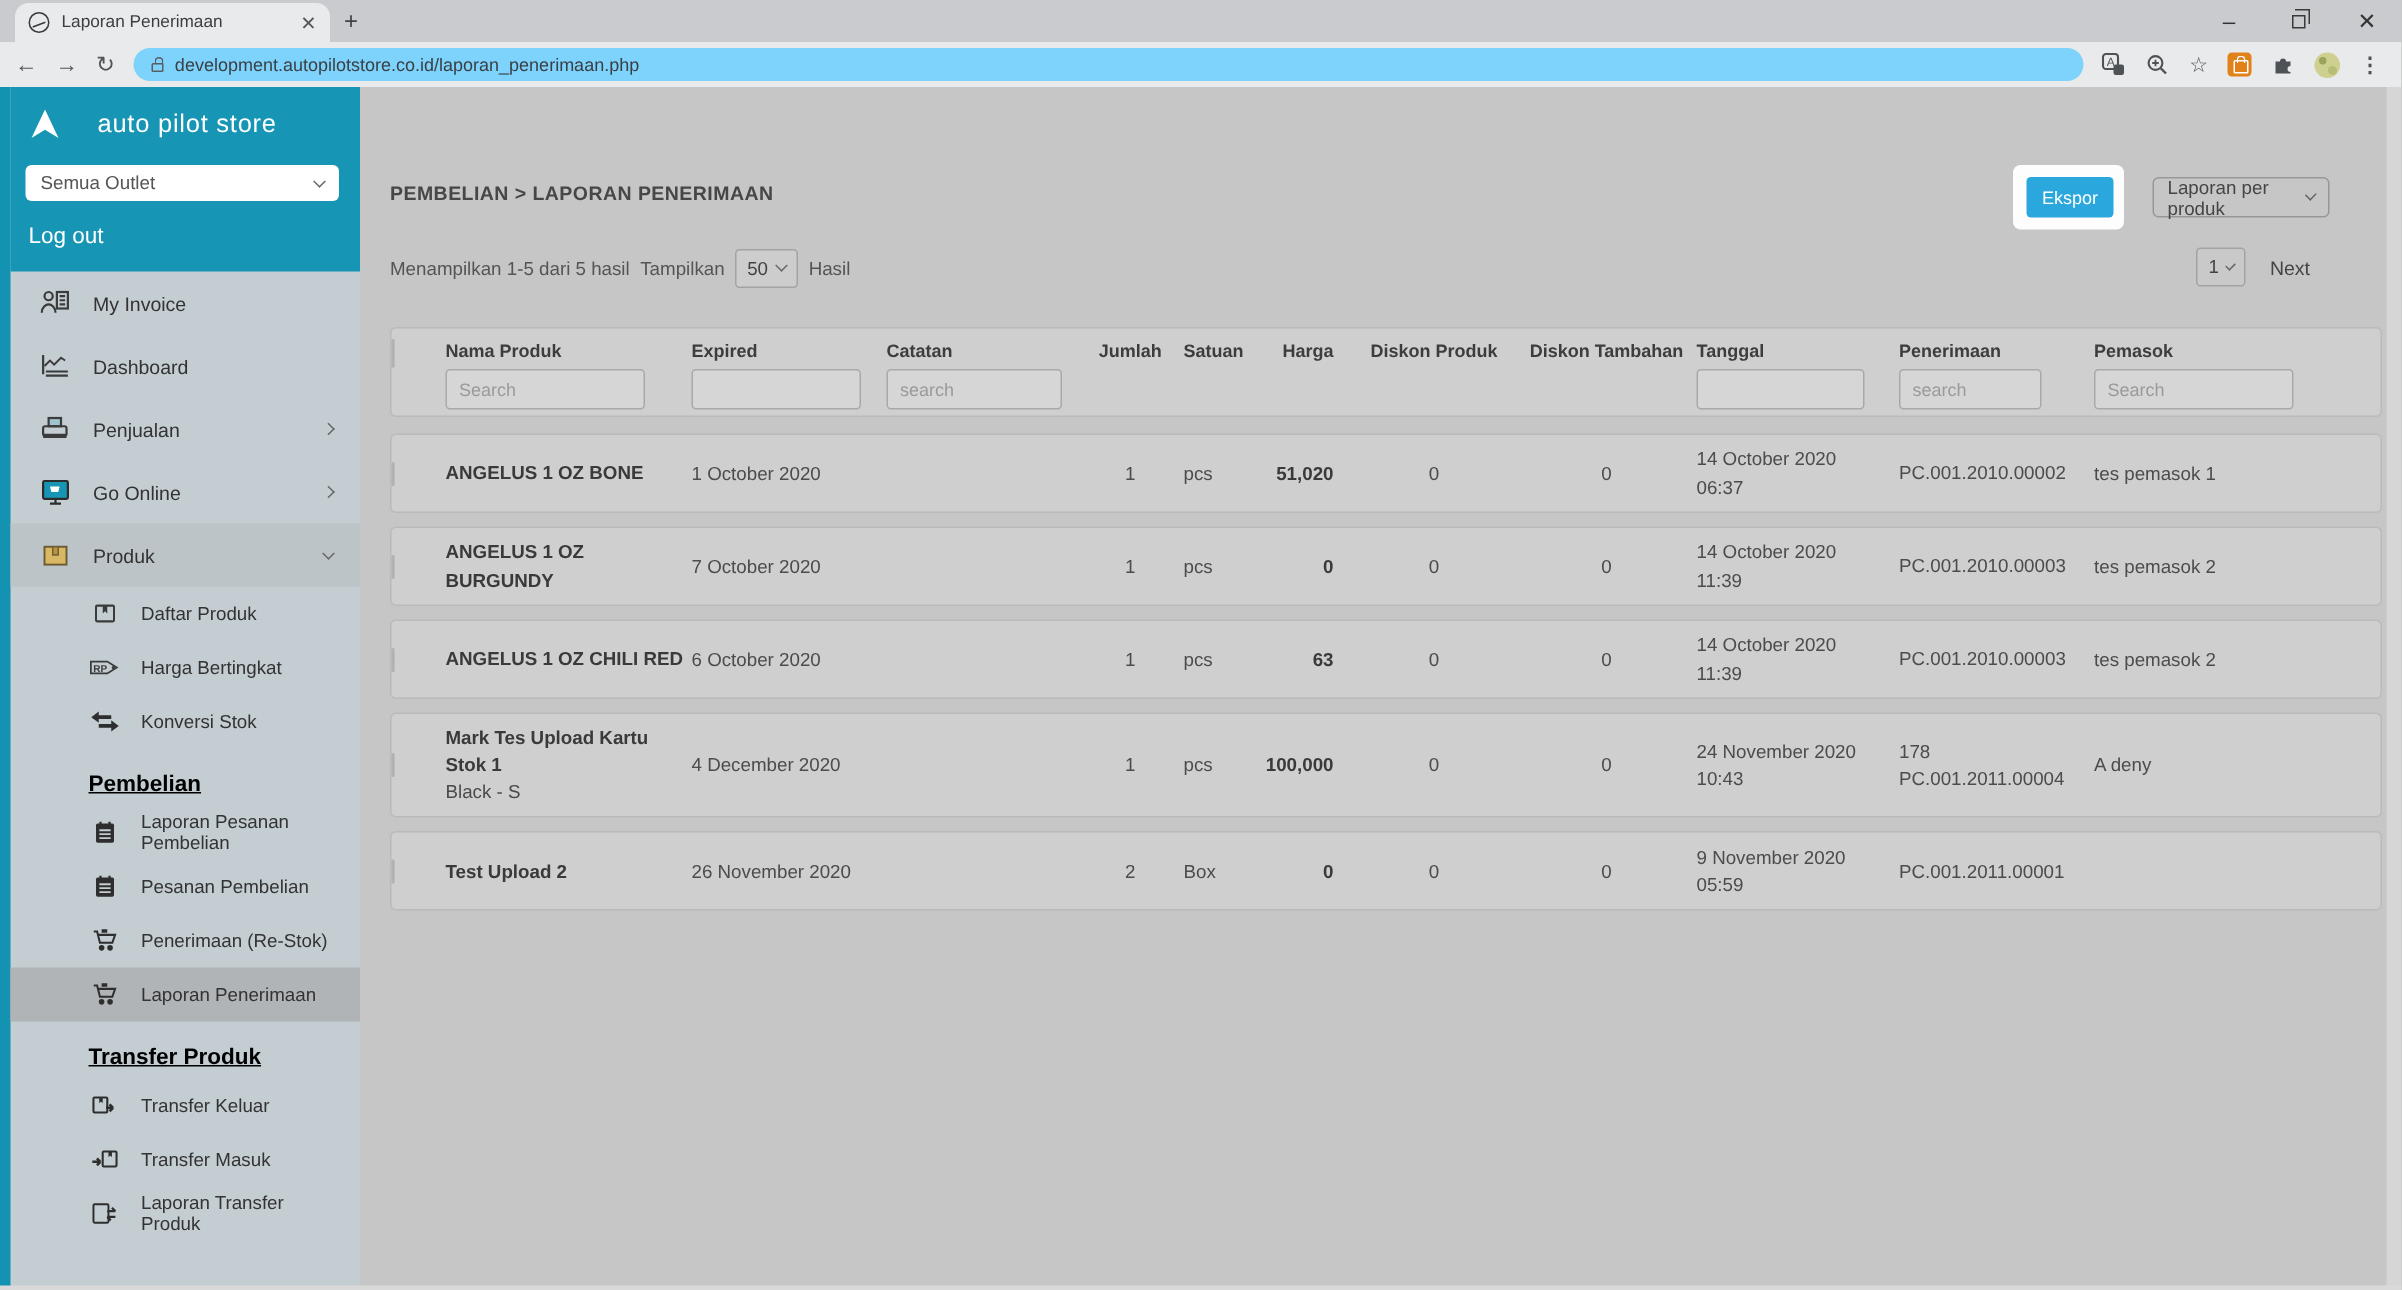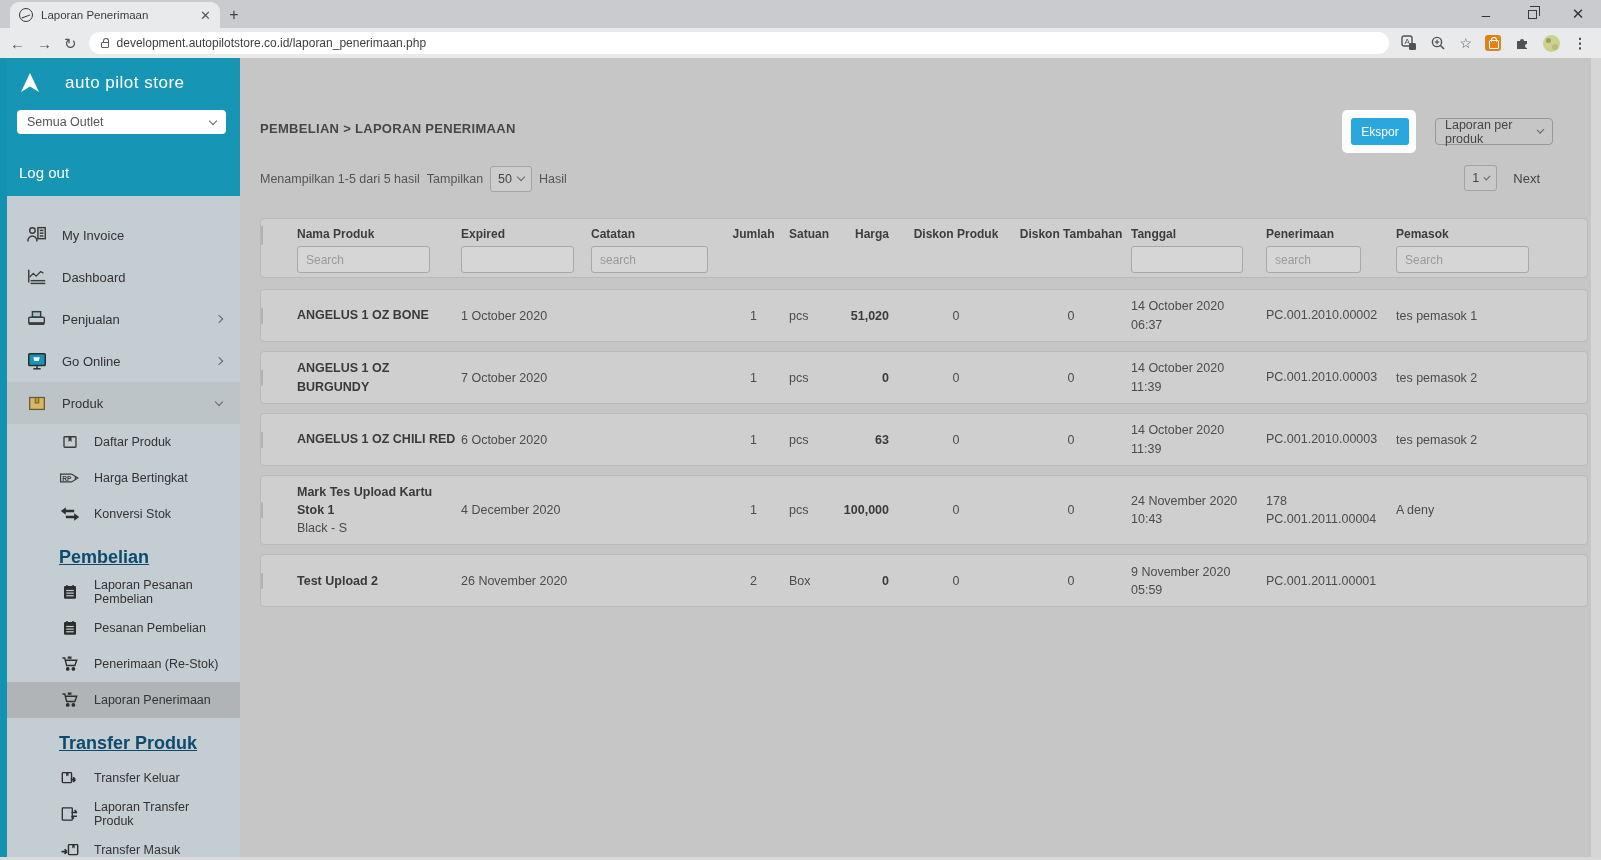--- a/index.html
+++ b/index.html
@@ -15,51 +15,51 @@
   .favicon::before { content:""; position:absolute; left:1px; top:4px; width:9px; height:3px; border-bottom:1.6px solid #35393d; transform:rotate(-20deg); }
   .tab-close { font-size:13px; color:#54585c; line-height:1; }
   .newtab { width:28px; height:26px; display:flex; align-items:center; justify-content:center; font-size:16px; color:#3f4347; }
   .win-controls { position:absolute; right:0; top:0; height:28px; display:flex; }
   .win-btn { width:46px; height:28px; display:flex; align-items:center; justify-content:center; font-size:15px; color:#333; }
   .restore-glyph { width:9px; height:9px; border:1.2px solid #3a3a3a; position:relative; background:#c9cbce; }
   .restore-glyph::before { content:""; position:absolute; left:1.5px; top:-4.5px; width:9px; height:9px; border-top:1.2px solid #3a3a3a; border-right:1.2px solid #3a3a3a; }
 
   .toolbar { position:absolute; left:0; top:28px; right:0; height:30px; background:#e9eaeb; display:flex; align-items:center; padding:0 10px; gap:12px; }
   .nav-ic { font-size:15px; color:#515559; line-height:1; }
-  .urlpill { flex:1; height:22px; background:#ffffff; border-radius:11px; display:flex; align-items:center; gap:8px; padding:0 12px; }
+  .urlpill { flex:1; height:22px; background:#7dd3fc; border-radius:11px; display:flex; align-items:center; gap:8px; padding:0 12px; }
   .lock { width:8px; height:6px; border:1.3px solid #5a5e62; border-radius:1px; position:relative; margin-top:3px; }
   .lock::before { content:""; position:absolute; left:1px; top:-5px; width:4px; height:4px; border:1.3px solid #5a5e62; border-bottom:none; border-radius:3px 3px 0 0; }
   .url-text { font-size:12px; color:#3a3f44; }
   .tool-icons { display:flex; align-items:center; gap:13px; padding-right:4px; }
   .ti { font-size:14px; color:#4e5256; line-height:1; }
   .ext-orange { width:16px; height:16px; background:#e08119; border-radius:3px; position:relative; }
   .ext-orange::before { content:""; position:absolute; left:4px; top:5px; width:8px; height:7px; border:1.4px solid #fff; border-radius:1px; }
   .ext-orange::after { content:""; position:absolute; left:6px; top:2px; width:4px; height:4px; border:1.4px solid #fff; border-bottom:none; border-radius:3px 3px 0 0; }
   .avatar { width:17px; height:17px; border-radius:50%; background:#cdd08e; position:relative; overflow:hidden; }
   .avatar::before { content:""; position:absolute; left:3px; top:3px; width:5px; height:5px; border-radius:50%; background:#9aa45c; }
   .avatar::after { content:""; position:absolute; right:2px; bottom:2px; width:6px; height:6px; border-radius:50%; background:#b8bd75; }
 
   
   .sidebar { position:absolute; left:0; top:58px; bottom:0; width:240px; background:#c3cdd2; border-left:7px solid #1492b1; }
   .sidebar-top { background:#1795b4; padding:13px 14px 15px 10px; }
   .logo-row { display:flex; align-items:center; gap:22px; }
   .logo-text { color:#fff; font-size:17px; letter-spacing:.5px; }
   .outlet-select { margin-top:15px; background:#ffffff; border-radius:4px; height:24px; display:flex; align-items:center; justify-content:space-between; padding:0 10px; font-size:12.5px; color:#555; }
-  .logout { margin-top:30px; color:#fff; font-size:15px; padding-left:2px; }
+  .logout { margin-top:15px; color:#fff; font-size:15px; padding-left:2px; }
   .chev { width:6px; height:6px; border-right:1.6px solid #666; border-bottom:1.6px solid #666; transform:rotate(45deg); margin-top:-3px; }
   .chev.right { transform:rotate(-45deg); margin-top:0; }
 
-  .nav { padding-top:18px; }
+  .nav { padding-top:0; }
   .nav-item { height:42px; display:flex; align-items:center; gap:13px; padding-left:18px; padding-right:18px; font-size:13px; color:#333; }
   .nav-item .nicon { width:24px; display:flex; justify-content:center; flex:0 0 auto; color:#3b3b3b; }
   .nav-item .spacer { margin-left:auto; }
   .nav-item.prodrow { background:#bdc4c8; }
   .nav-item.sub { height:36px; padding-left:52px; font-size:12.5px; }
   .nav-item.sub .nicon { width:22px; }
-  .section-h { padding:15px 0 6px 52px; font-size:18px; font-weight:bold; color:#0c4a6e; }
+  .section-h { padding:15px 0 6px 52px; font-size:15px; font-weight:bold; color:#000000; }
   .section-h span { text-decoration:underline; }
   .nav-item.active { background:#b0b4b6; }
 
   
   .main { position:absolute; left:240px; top:58px; right:0; bottom:0; background:#c6c6c6; }
   .breadcrumb { position:absolute; left:20px; top:63px; font-size:13px; font-weight:bold; letter-spacing:.3px; color:#474747; }
   .spotlight { position:absolute; right:185px; top:52px; width:74px; height:43px; background:#fdfdfd; border-radius:5px; }
   .ekspor-btn { position:absolute; right:192px; top:60px; width:58px; height:27px; background:#2aa7dd; border:none; border-radius:3px; color:#fff; font-size:12px; display:flex; align-items:center; justify-content:center; font-family:inherit; }
   .report-select { position:absolute; right:48px; top:60px; width:118px; height:27px; border:1px solid #979797; border-radius:4px; display:flex; align-items:center; justify-content:space-between; padding:0 9px; font-size:12.5px; color:#454545; }
   .results-line { position:absolute; left:20px; top:107px; height:27px; display:flex; align-items:center; gap:7px; font-size:12.5px; color:#555; }
@@ -308,37 +308,37 @@
             <svg width="20" height="18" viewBox="0 0 26 22" fill="none" stroke="#2e2e2e" stroke-width="1.8">
               <rect x="3" y="4" width="12" height="13" rx="1"></rect>
               <path d="M8 4 v5 l1.5-1.5 L11 9 V4" fill="#2e2e2e" stroke="none"></path>
               <path d="M14 13 h6 m0 0 l-3 -3 m3 3 l-3 3" stroke-width="2.2"></path>
             </svg>
           </span>
         <span>Transfer Keluar</span>
       </div>
       <div class="nav-item sub">
         <span class="nicon">
+            <svg width="20" height="18" viewBox="0 0 26 22" fill="none" stroke="#2e2e2e" stroke-width="1.8">
+              <rect x="11" y="4" width="12" height="13" rx="1"></rect>
+              <path d="M16 4 v5 l1.5-1.5 L19 9 V4" fill="#2e2e2e" stroke="none"></path>
+              <path d="M2 13 h7 m0 0 l-3 -3 m3 3 l-3 3" stroke-width="2.2"></path>
+            </svg>
+          </span>
+        <span>Transfer Masuk</span>
+      </div>
+      <div class="nav-item sub">
+        <span class="nicon">
             <svg width="20" height="18" viewBox="0 0 26 22" fill="none" stroke="#2e2e2e" stroke-width="1.7">
               <rect x="3" y="3" width="13" height="16" rx="1"></rect>
               <path d="M15 9 h7 m0 0 l-3 -3" stroke-width="2"></path>
               <path d="M22 14 h-7 m0 0 l3 3" stroke-width="2"></path>
             </svg>
           </span>
         <span>Laporan Transfer Produk</span>
-      </div>
-      <div class="nav-item sub">
-        <span class="nicon">
-            <svg width="20" height="18" viewBox="0 0 26 22" fill="none" stroke="#2e2e2e" stroke-width="1.8">
-              <rect x="11" y="4" width="12" height="13" rx="1"></rect>
-              <path d="M16 4 v5 l1.5-1.5 L19 9 V4" fill="#2e2e2e" stroke="none"></path>
-              <path d="M2 13 h7 m0 0 l-3 -3 m3 3 l-3 3" stroke-width="2.2"></path>
-            </svg>
-          </span>
-        <span>Transfer Masuk</span>
       </div>
     </nav>
   </aside>
 
   <main class="main">
     <div class="breadcrumb">PEMBELIAN &gt; LAPORAN PENERIMAAN</div>
 
     <div class="spotlight"></div>
     <button class="ekspor-btn">Ekspor</button>
     <div class="report-select">

